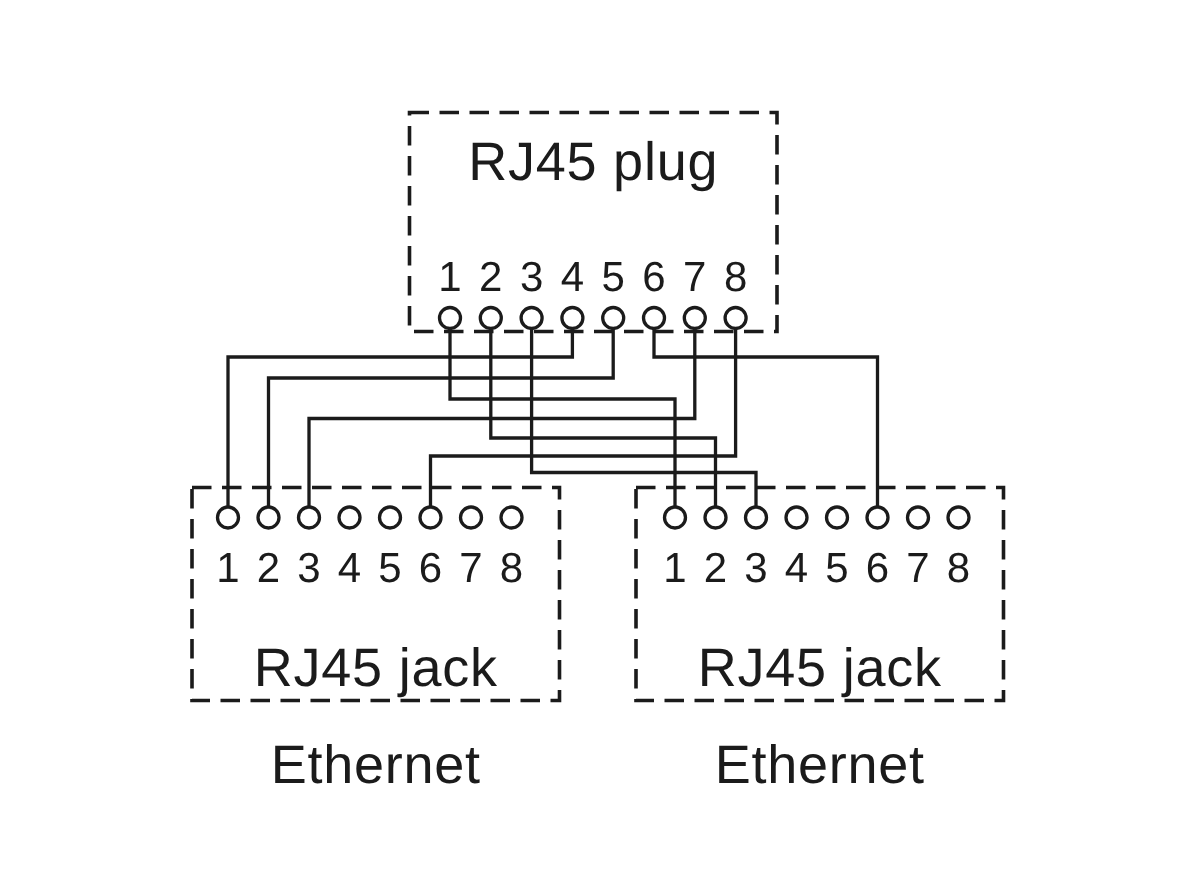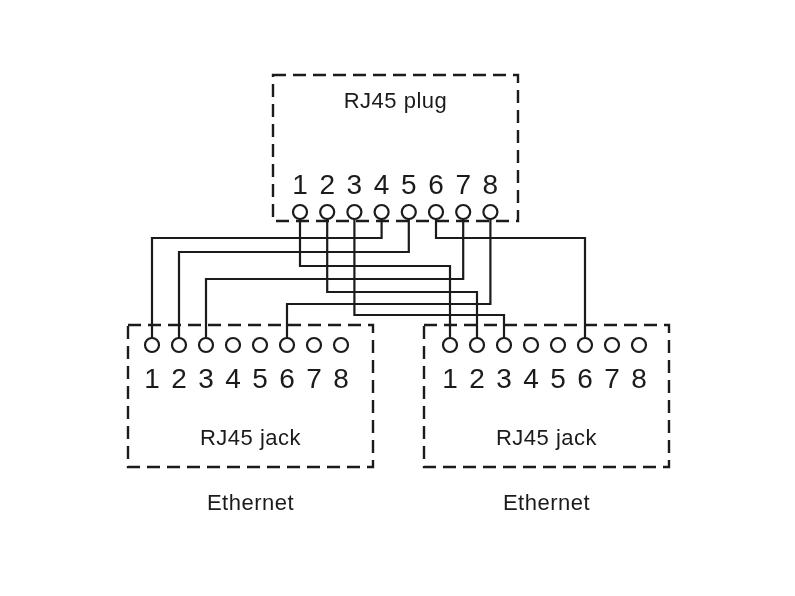--- a/index.html
+++ b/index.html
@@ -8,21 +8,21 @@
     width: 795px;
     height: 596px;
     background: #ffffff;
     font-family: "Liberation Sans", sans-serif;
     overflow: hidden;
   }
   #diagram-svg { position: absolute; left: 0; top: 0; display: block; }
   .lbl {
     position: absolute;
     text-align: center;
-    font-size: 22px;
+    font-size: 36px;
     line-height: 1;
     color: #1b1b1b;
     letter-spacing: 0.5px;
     white-space: nowrap;
   }
   #plug-label        { left: 273px; top: 90px;  width: 245px; }
   #left-jack-label   { left: 128px; top: 427px; width: 245px; }
   #right-jack-label  { left: 424px; top: 427px; width: 245px; }
   #left-jack-caption { left: 128px; top: 492px; width: 245px; }
   #right-jack-caption{ left: 424px; top: 492px; width: 245px; }

